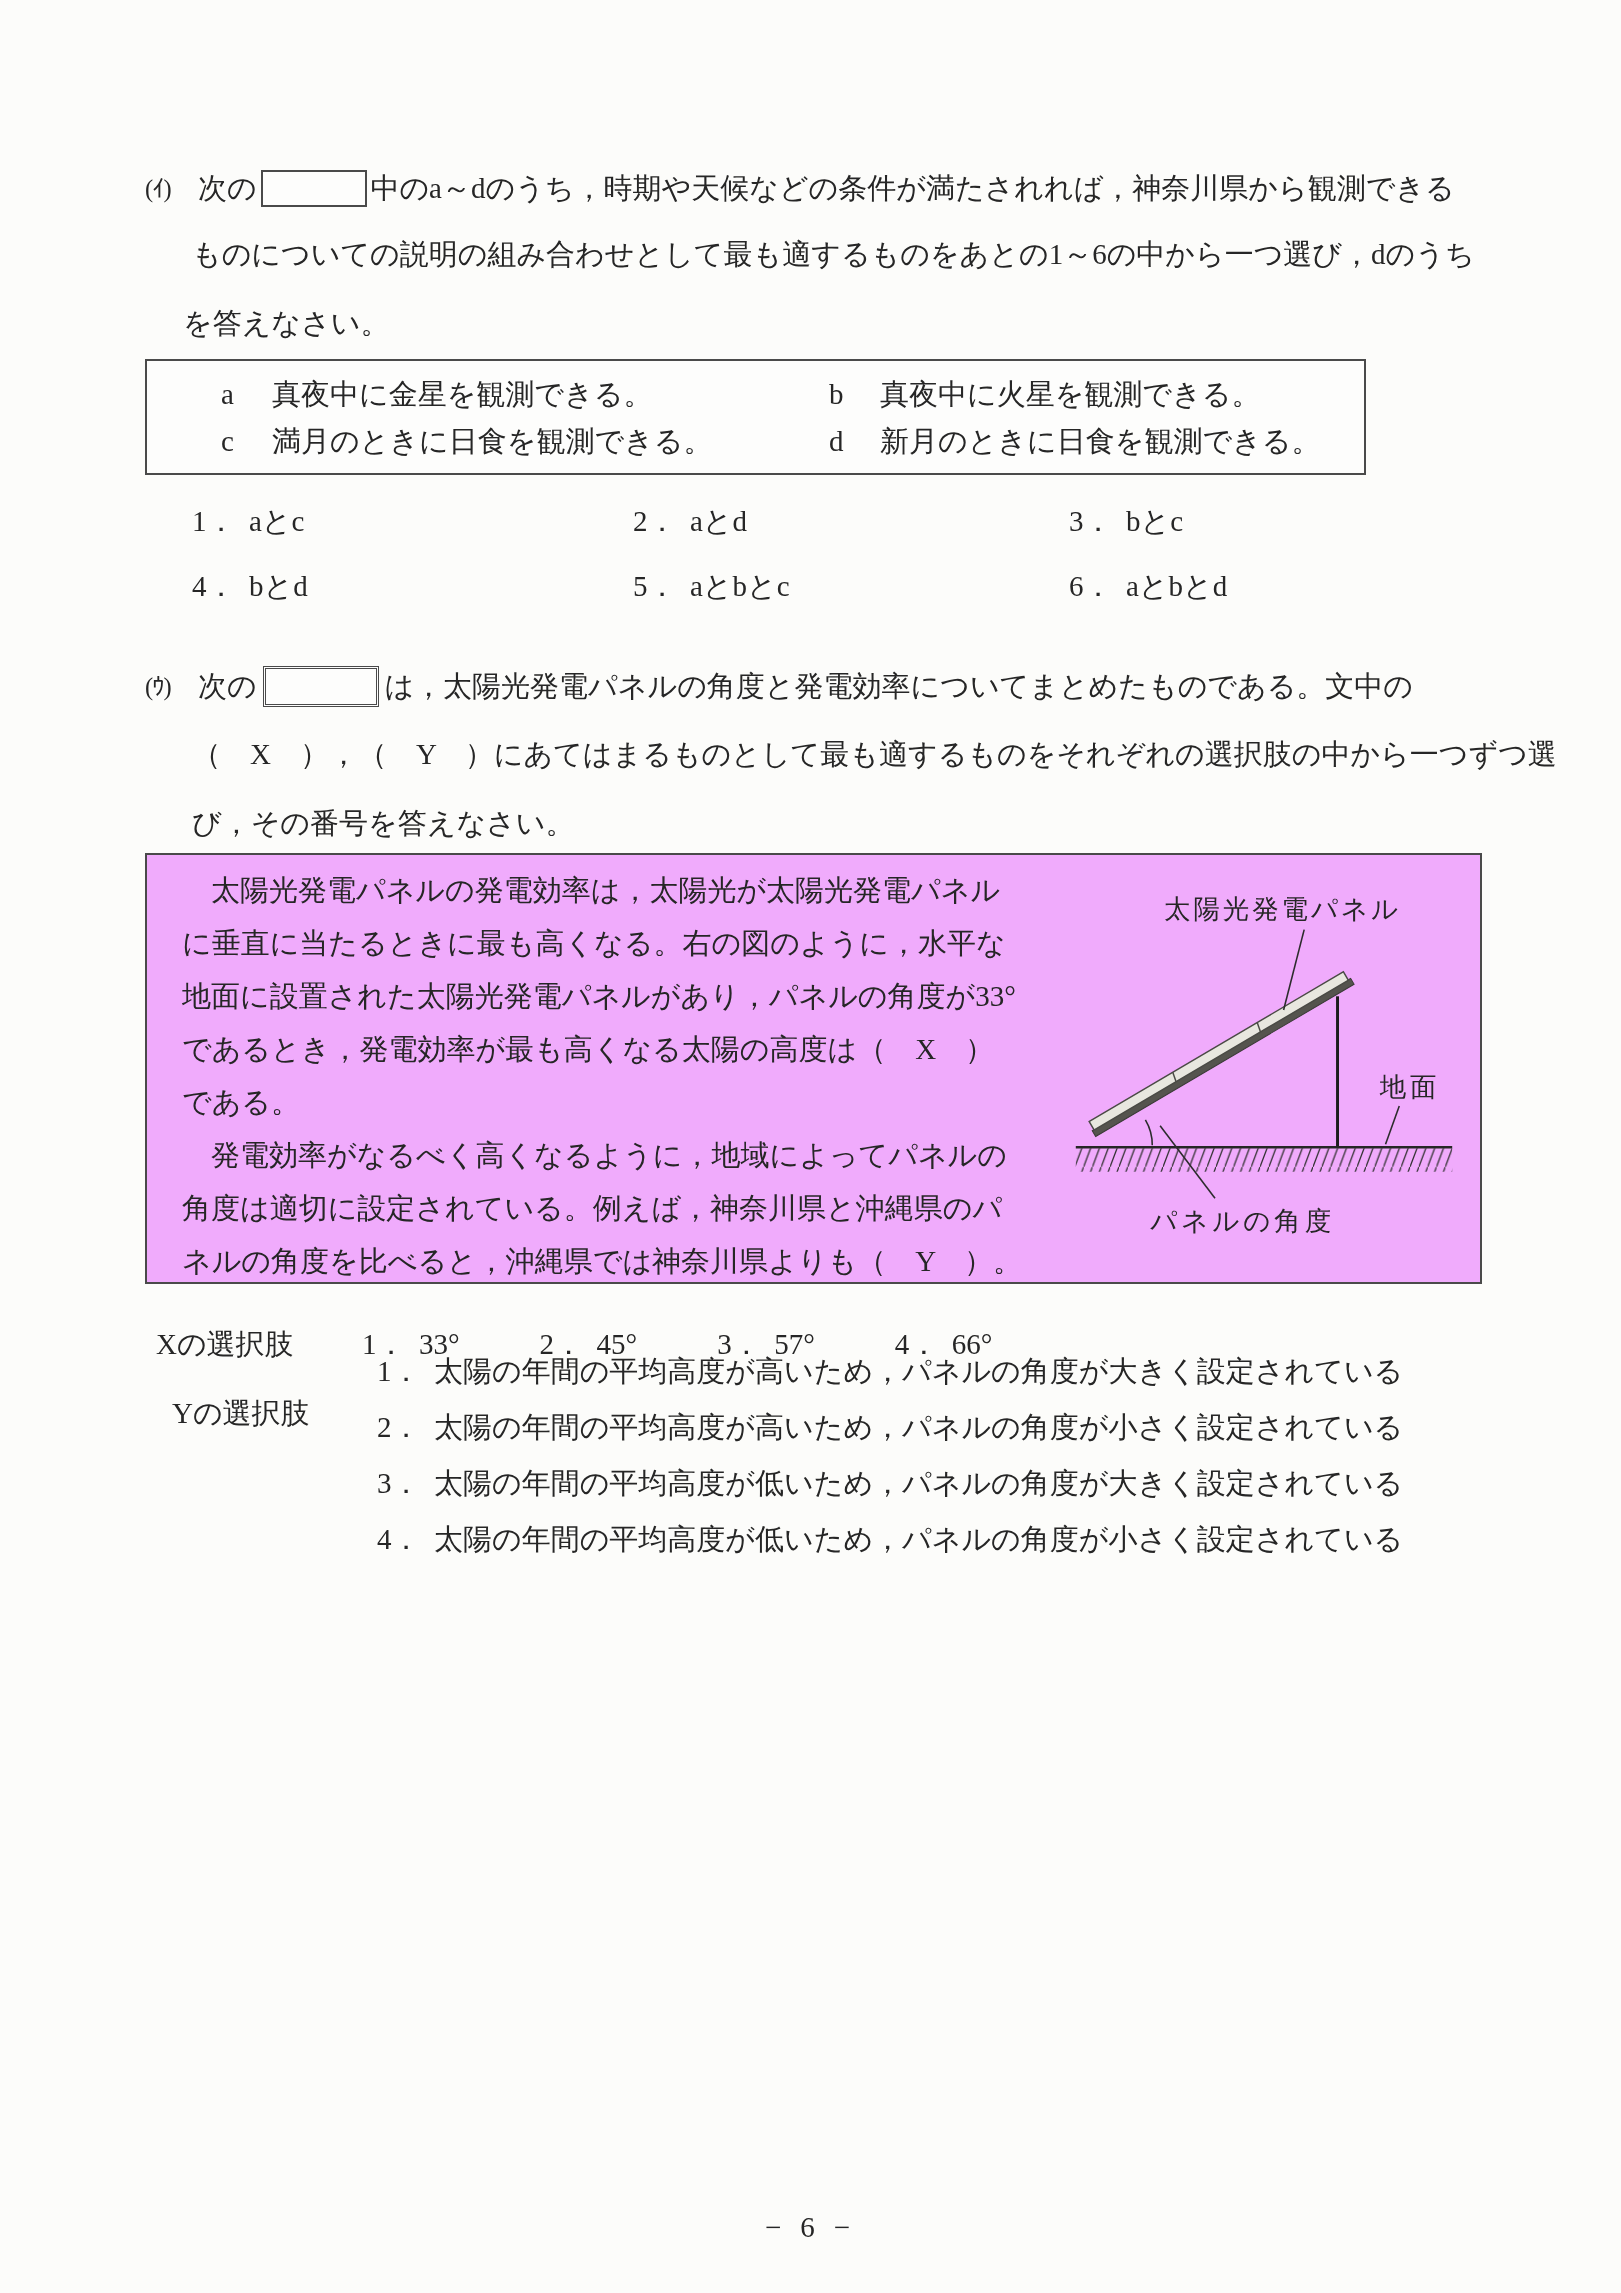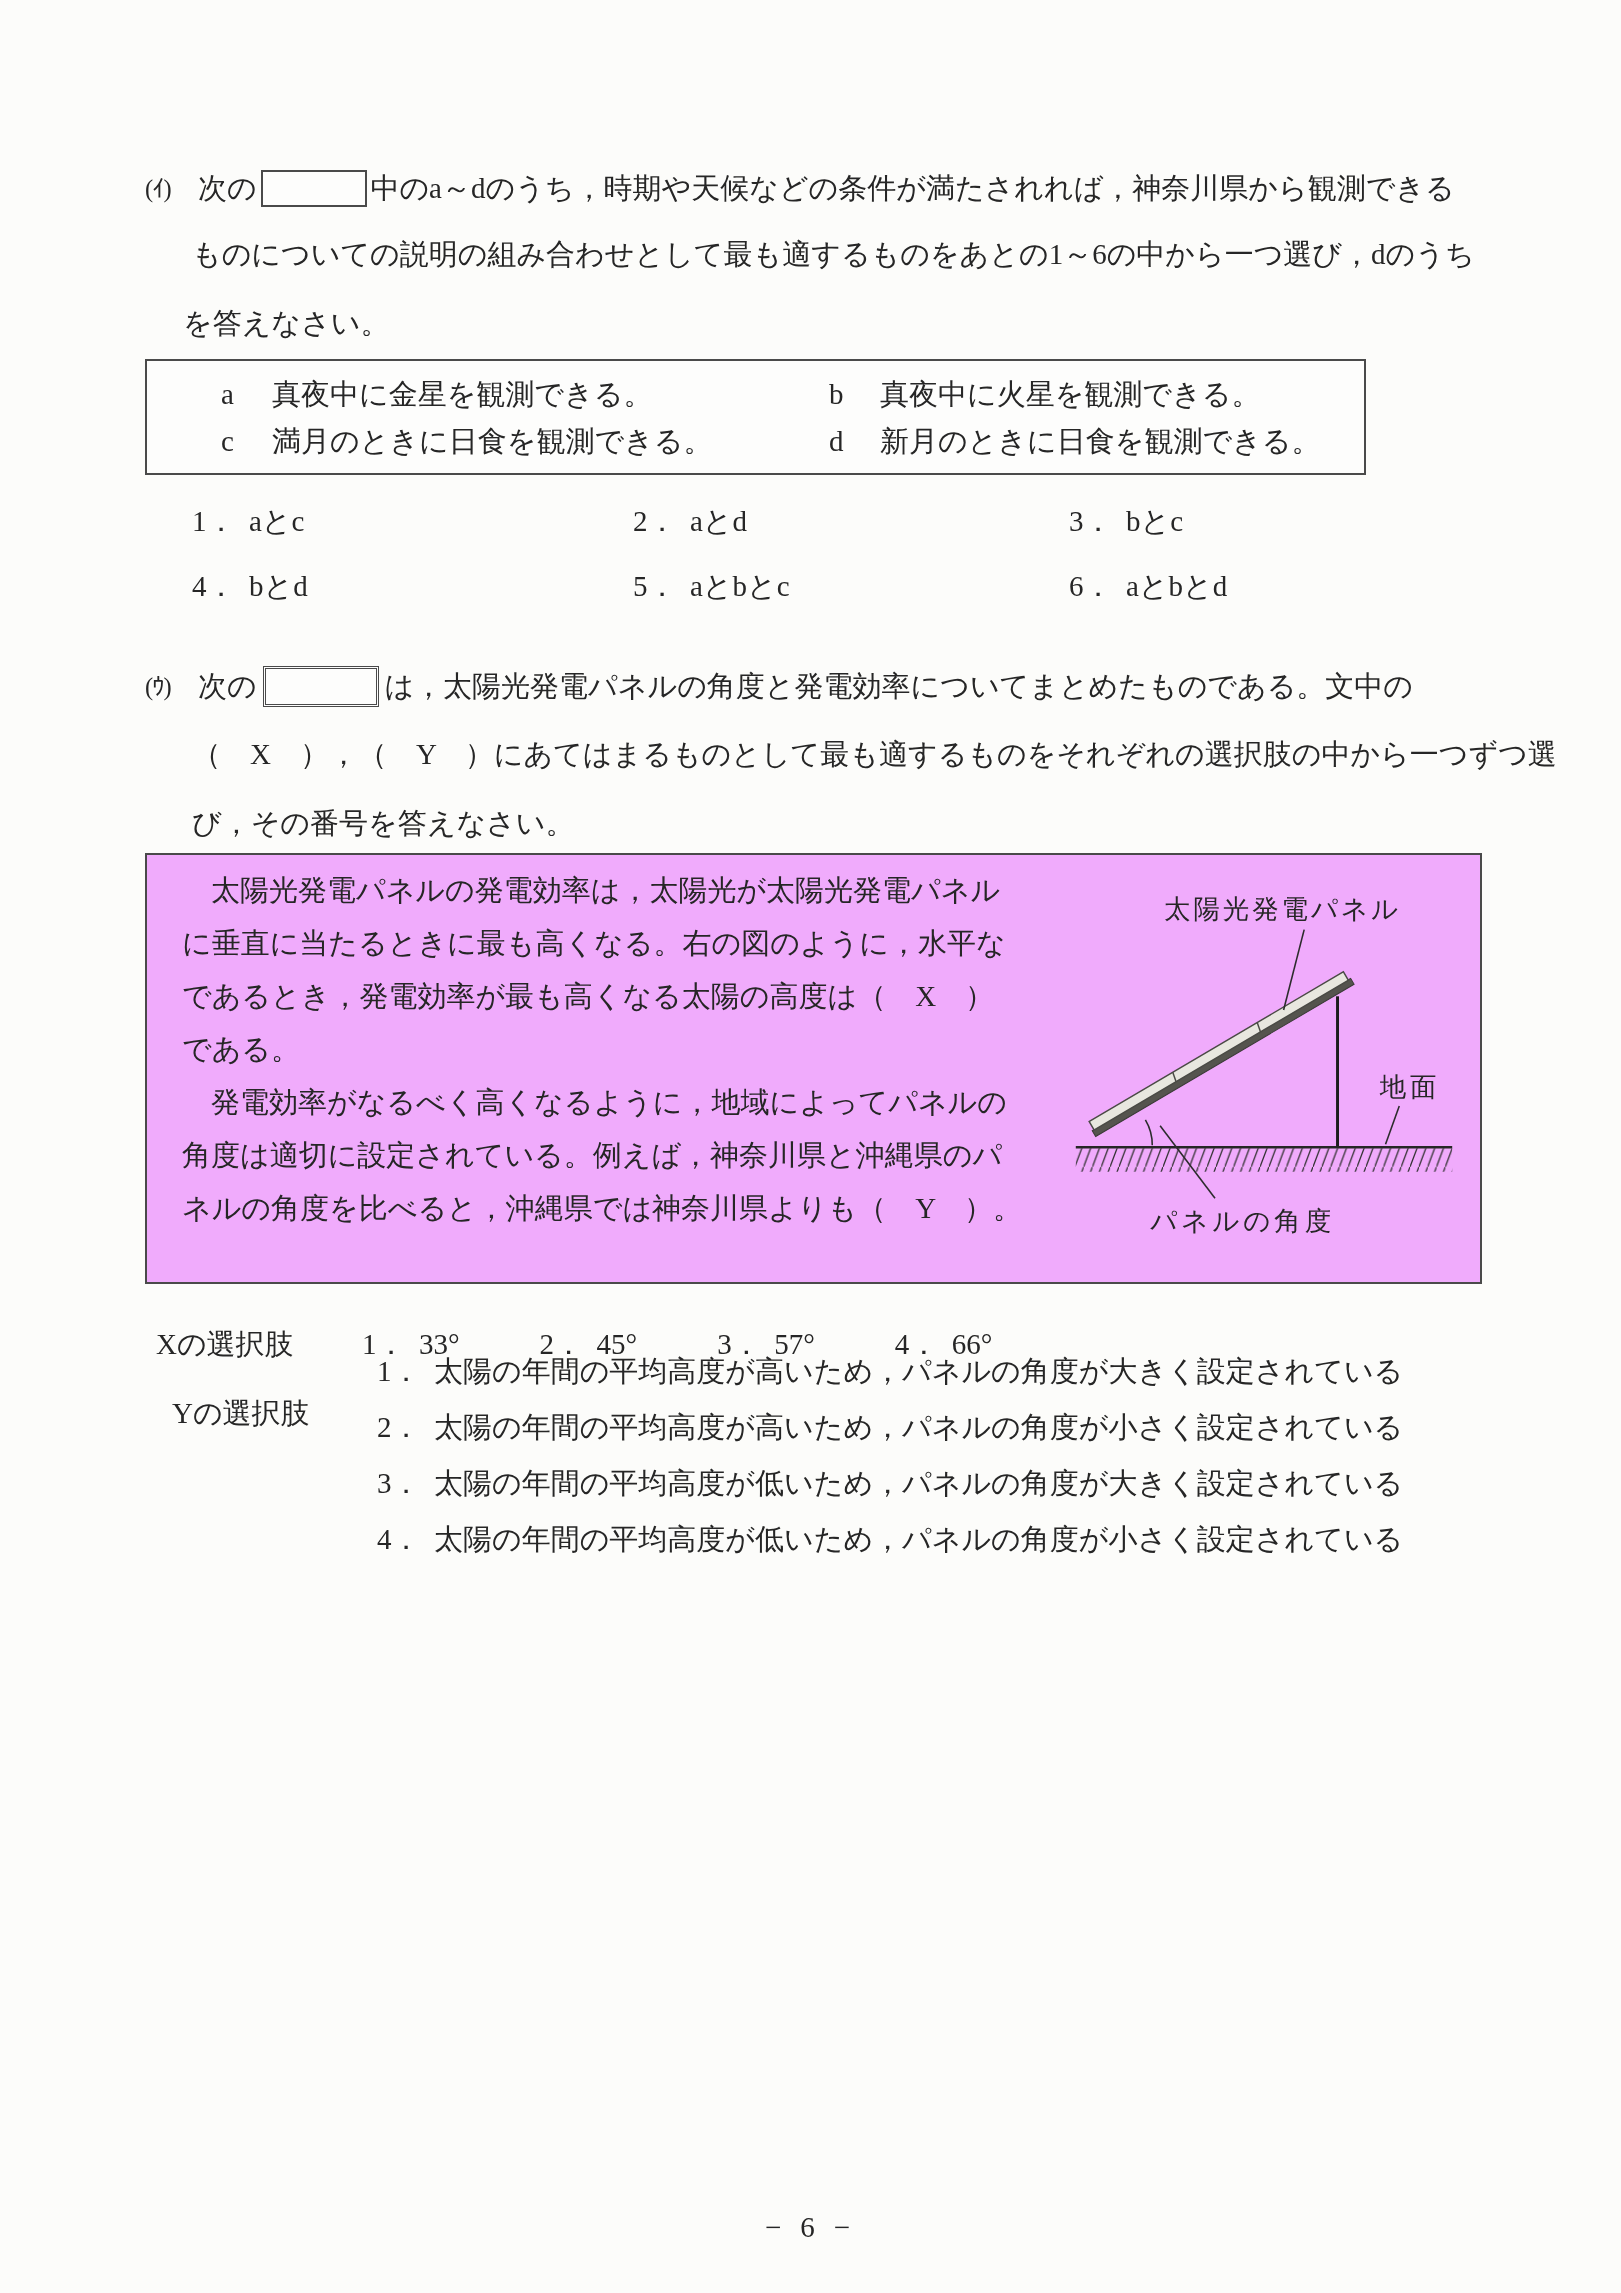--- a/index.html
+++ b/index.html
@@ -72,20 +72,21 @@
 <div class="abs flexline" style="left:145px;top:661px;height:51px;">
   <span class="marker">(ｳ)</span><span>次の</span><span class="blankbox double"></span><span>は，太陽光発電パネルの角度と発電効率についてまとめたものである。文中の</span>
 </div>
 <div class="abs" style="left:192px;top:735px;white-space:pre;">（　X　），（　Y　）にあてはまるものとして最も適するものをそれぞれの選択肢の中から一つずつ選</div>
 <div class="abs" style="left:192px;top:804px;white-space:pre;">び，その番号を答えなさい。</div>
 
 <div class="abs mainbox" style="left:145px;top:853px;width:1337px;height:431px;">
   <div class="boxtext">
     <div class="boxline">　太陽光発電パネルの発電効率は，太陽光が太陽光発電パネル</div>
     <div class="boxline">に垂直に当たるときに最も高くなる。右の図のように，水平な</div>
+    <div class="boxline">地面に設置された太陽光発電パネルがあり，パネルの角度が33°</div>
     <div class="boxline">であるとき，発電効率が最も高くなる太陽の高度は（　X　）</div>
     <div class="boxline">である。</div>
     <div class="boxline">　発電効率がなるべく高くなるように，地域によってパネルの</div>
     <div class="boxline">角度は適切に設定されている。例えば，神奈川県と沖縄県のパ</div>
     <div class="boxline">ネルの角度を比べると，沖縄県では神奈川県よりも（　Y　）。</div>
   </div>
 </div>
 
 <svg class="abs" style="left:1066px;top:861px;font-size:30px" width="396" height="398" viewBox="0 0 404 406">
   <defs>

